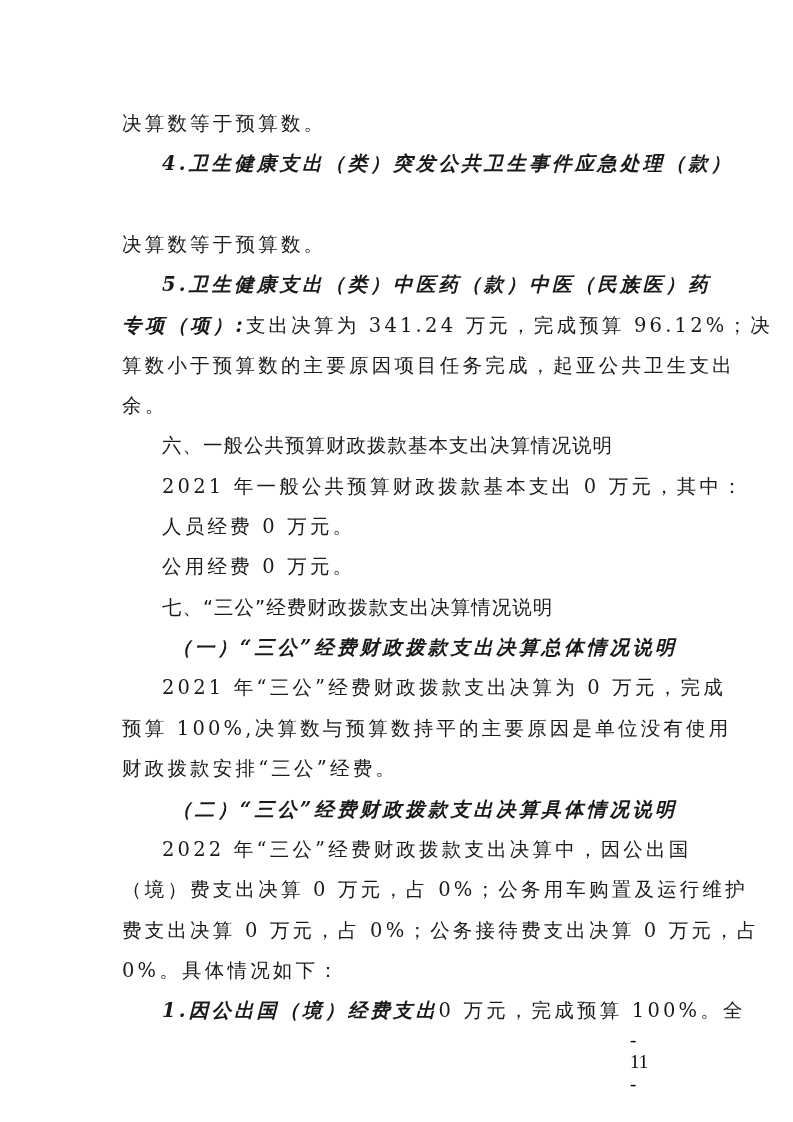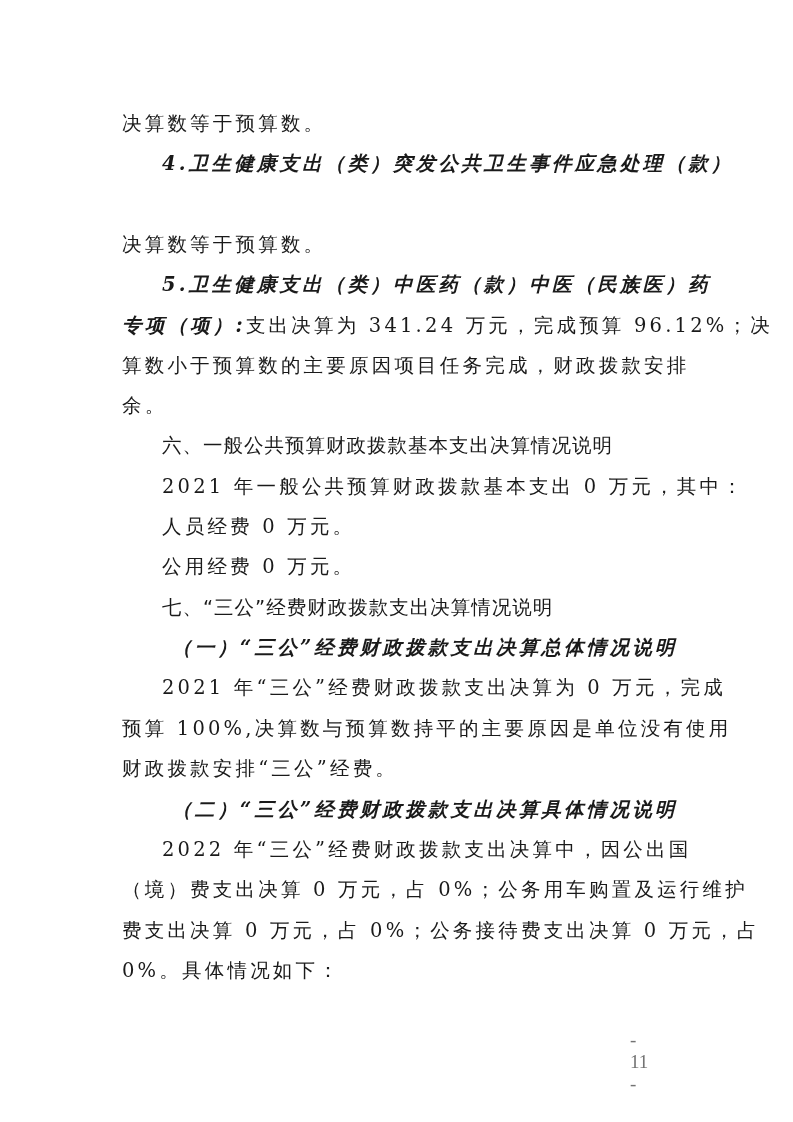--- a/index.html
+++ b/index.html
@@ -26,21 +26,21 @@
   .line.last { text-align-last: left; }
   .indent { left: 162px; width: 512px; }
   .indent2 { left: 172px; width: 502px; }
   .b { font-weight: bold; font-style: italic; }
   .heading { font-family: "DejaVu Sans", "Liberation Sans", sans-serif; letter-spacing: 1px; }
   .page-num {
     position: absolute;
     left: 630px; top: 1025px;
     font-family: "Liberation Serif", serif;
     font-size: 19px;
-    color: #737373;
+    color: #000000;
   }
 </style>
 </head>
 <body>
 
 <div class="page">
 
   <div class="line last" style="top:106px">
     <span>决算数等于预算数。</span>
   </div>
@@ -56,21 +56,21 @@
 
   <div class="line indent b" style="top:267px">
     <span>5.卫生健康支出（类）中医药（款）中医（民族医）药</span>
   </div>
 
   <div class="line" style="top:308px">
     <span class="b">专项（项）:</span><span>支出决算为 341.24 万元，完成预算 96.12%；决</span>
   </div>
 
   <div class="line" style="top:348px">
-    <span>算数小于预算数的主要原因项目任务完成，财政拨款安排</span>
+    <span>算数小于预算数的主要原因项目任务完成，起亚公共卫生支出</span>
   </div>
 
   <div class="line last" style="top:388px">
     <span>余。</span>
   </div>
 
   <div class="line indent last heading" style="top:428px">
     <span>六、一般公共预算财政拨款基本支出决算情况说明</span>
   </div>
 
@@ -119,15 +119,18 @@
   </div>
 
   <div class="line" style="top:913px">
     <span>费支出决算 0 万元，占 0%；公务接待费支出决算 0 万元，占</span>
   </div>
 
   <div class="line last" style="top:953px">
     <span>0%。具体情况如下：</span>
   </div>
 
+  <div class="line indent" style="top:993px">
+    <span class="b">1.因公出国（境）经费支出</span><span>0 万元，完成预算 100%。全</span>
+  </div>
 
   <div class="page-num">- 11 -</div>
 </div>
 
 </body></html>

